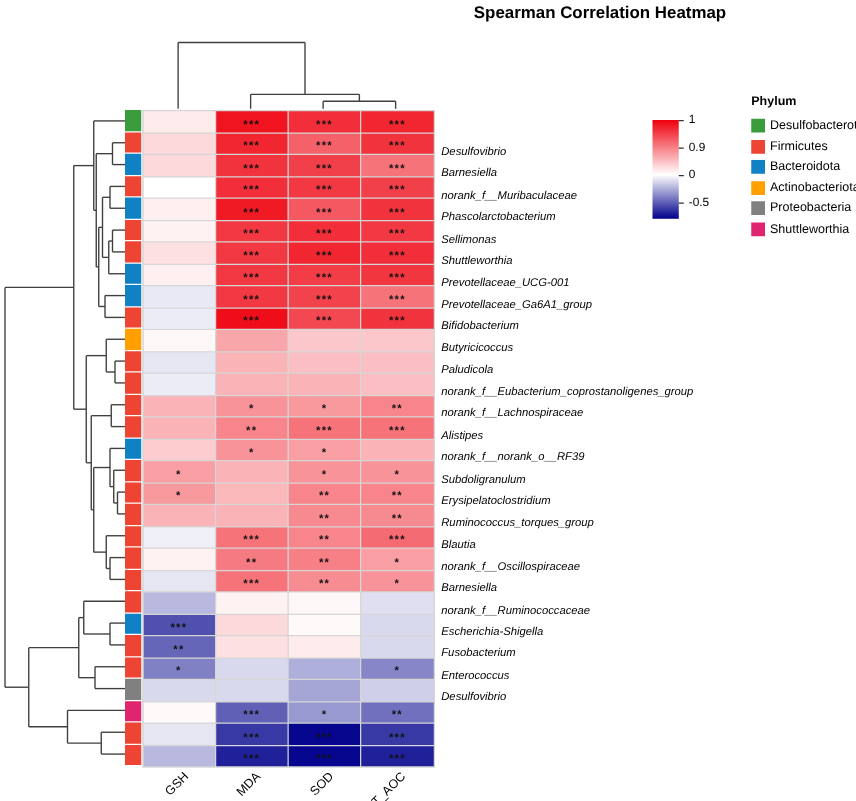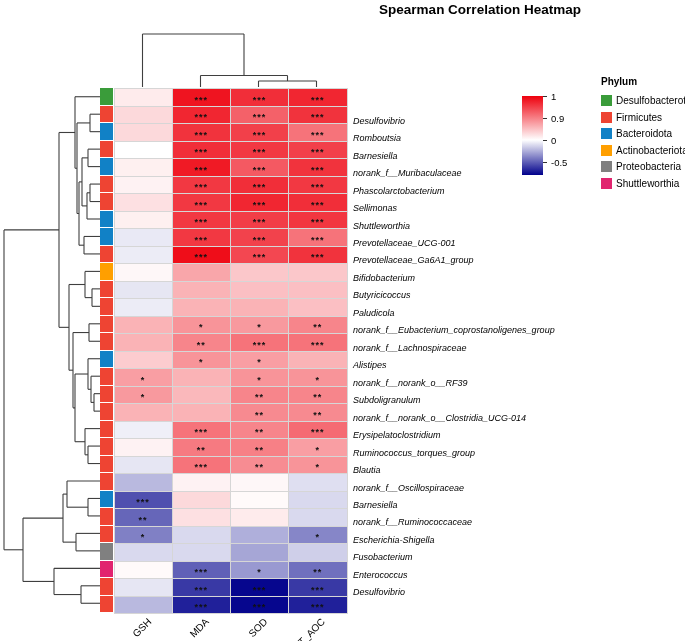--- a/index.html
+++ b/index.html
@@ -419,37 +419,35 @@
       </div>
       <div class="cell" style="background: rgb(6, 6, 142);">
         <span class="star">***</span>
       </div>
       <div class="cell" style="background: rgb(32, 32, 154);">
         <span class="star">***</span>
       </div>
     </div>
   <div id="row-labels">
       <div class="row-label">Desulfovibrio</div>
-      <div class="row-label">Romboutsia</div>
       <div class="row-label">Barnesiella</div>
       <div class="row-label">norank_f__Muribaculaceae</div>
       <div class="row-label">Phascolarctobacterium</div>
       <div class="row-label">Sellimonas</div>
       <div class="row-label">Shuttleworthia</div>
       <div class="row-label">Prevotellaceae_UCG-001</div>
       <div class="row-label">Prevotellaceae_Ga6A1_group</div>
       <div class="row-label">Bifidobacterium</div>
       <div class="row-label">Butyricicoccus</div>
       <div class="row-label">Paludicola</div>
       <div class="row-label">norank_f__Eubacterium_coprostanoligenes_group</div>
       <div class="row-label">norank_f__Lachnospiraceae</div>
       <div class="row-label">Alistipes</div>
       <div class="row-label">norank_f__norank_o__RF39</div>
       <div class="row-label">Subdoligranulum</div>
-      <div class="row-label">norank_f__norank_o__Clostridia_UCG-014</div>
       <div class="row-label">Erysipelatoclostridium</div>
       <div class="row-label">Ruminococcus_torques_group</div>
       <div class="row-label">Blautia</div>
       <div class="row-label">norank_f__Oscillospiraceae</div>
       <div class="row-label">Barnesiella</div>
       <div class="row-label">norank_f__Ruminococcaceae</div>
       <div class="row-label">Escherichia-Shigella</div>
       <div class="row-label">Fusobacterium</div>
       <div class="row-label">Enterococcus</div>
       <div class="row-label">Desulfovibrio</div>

